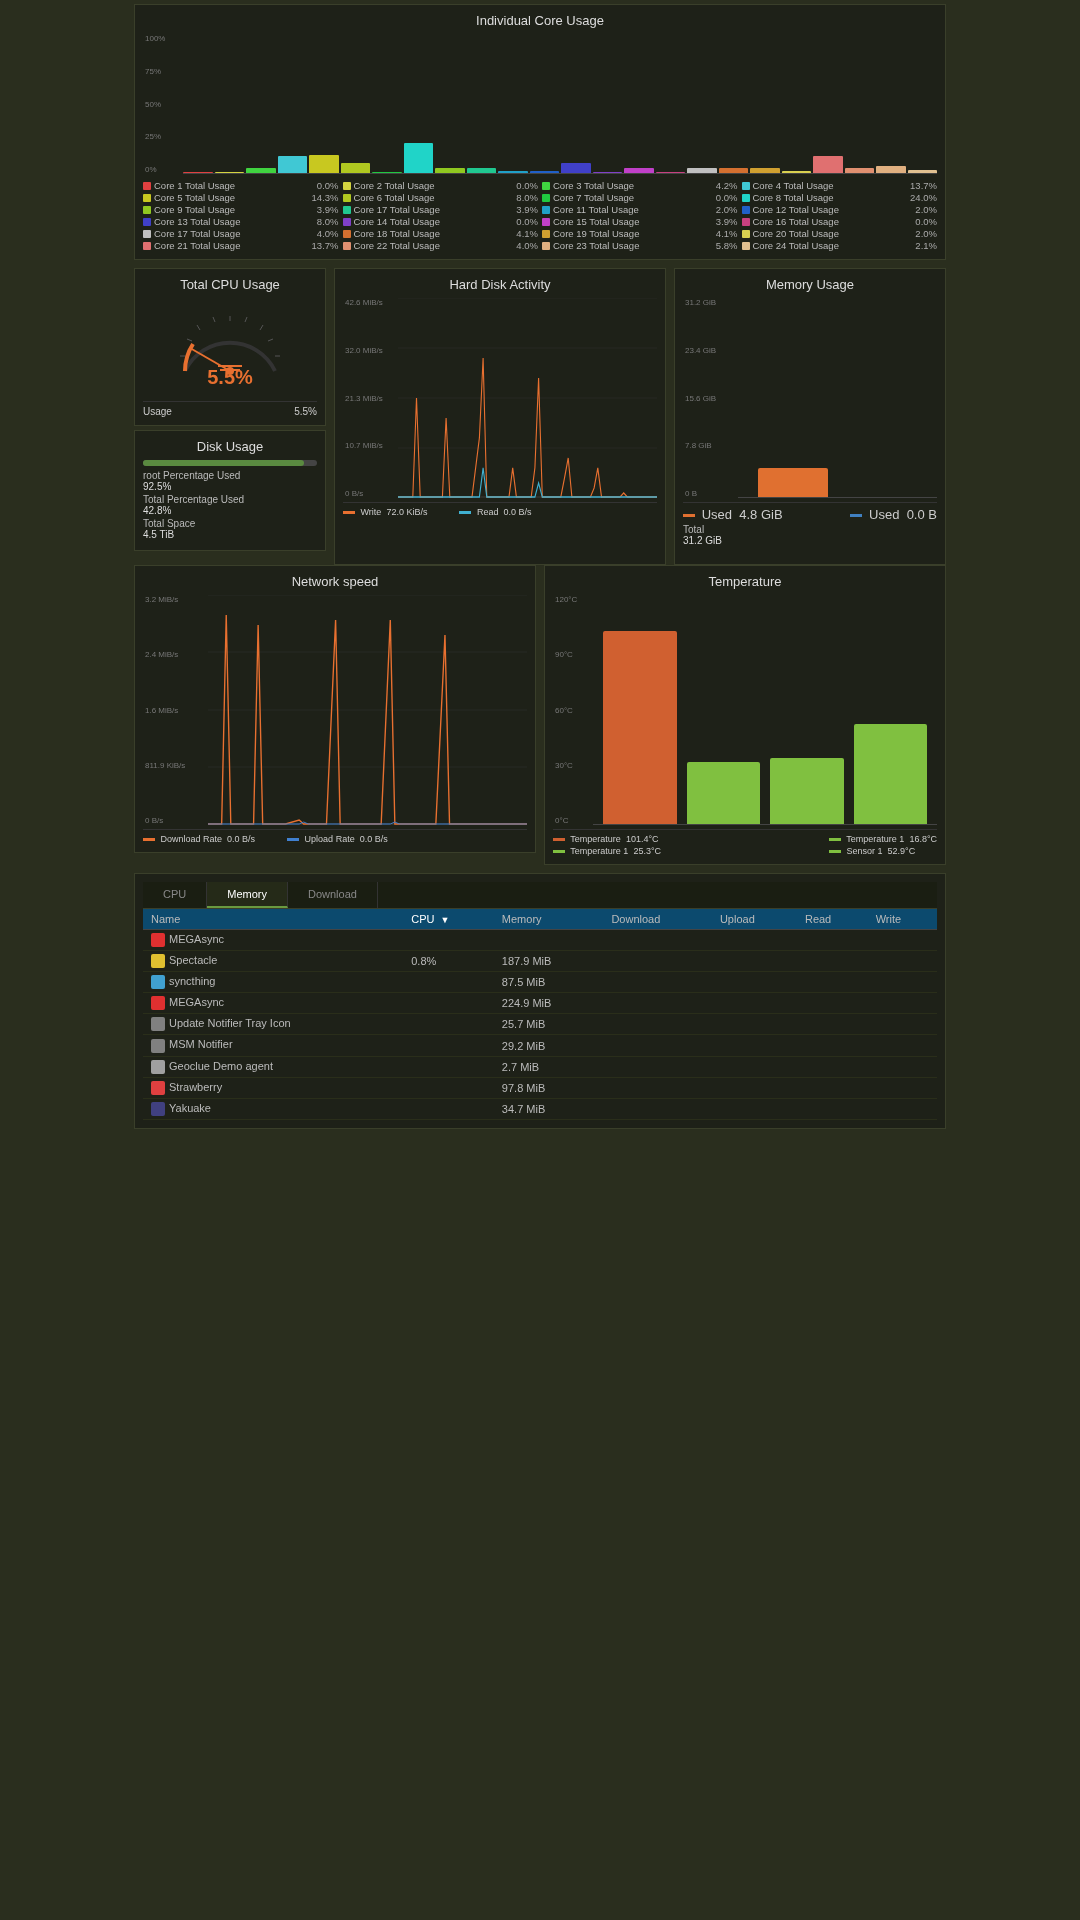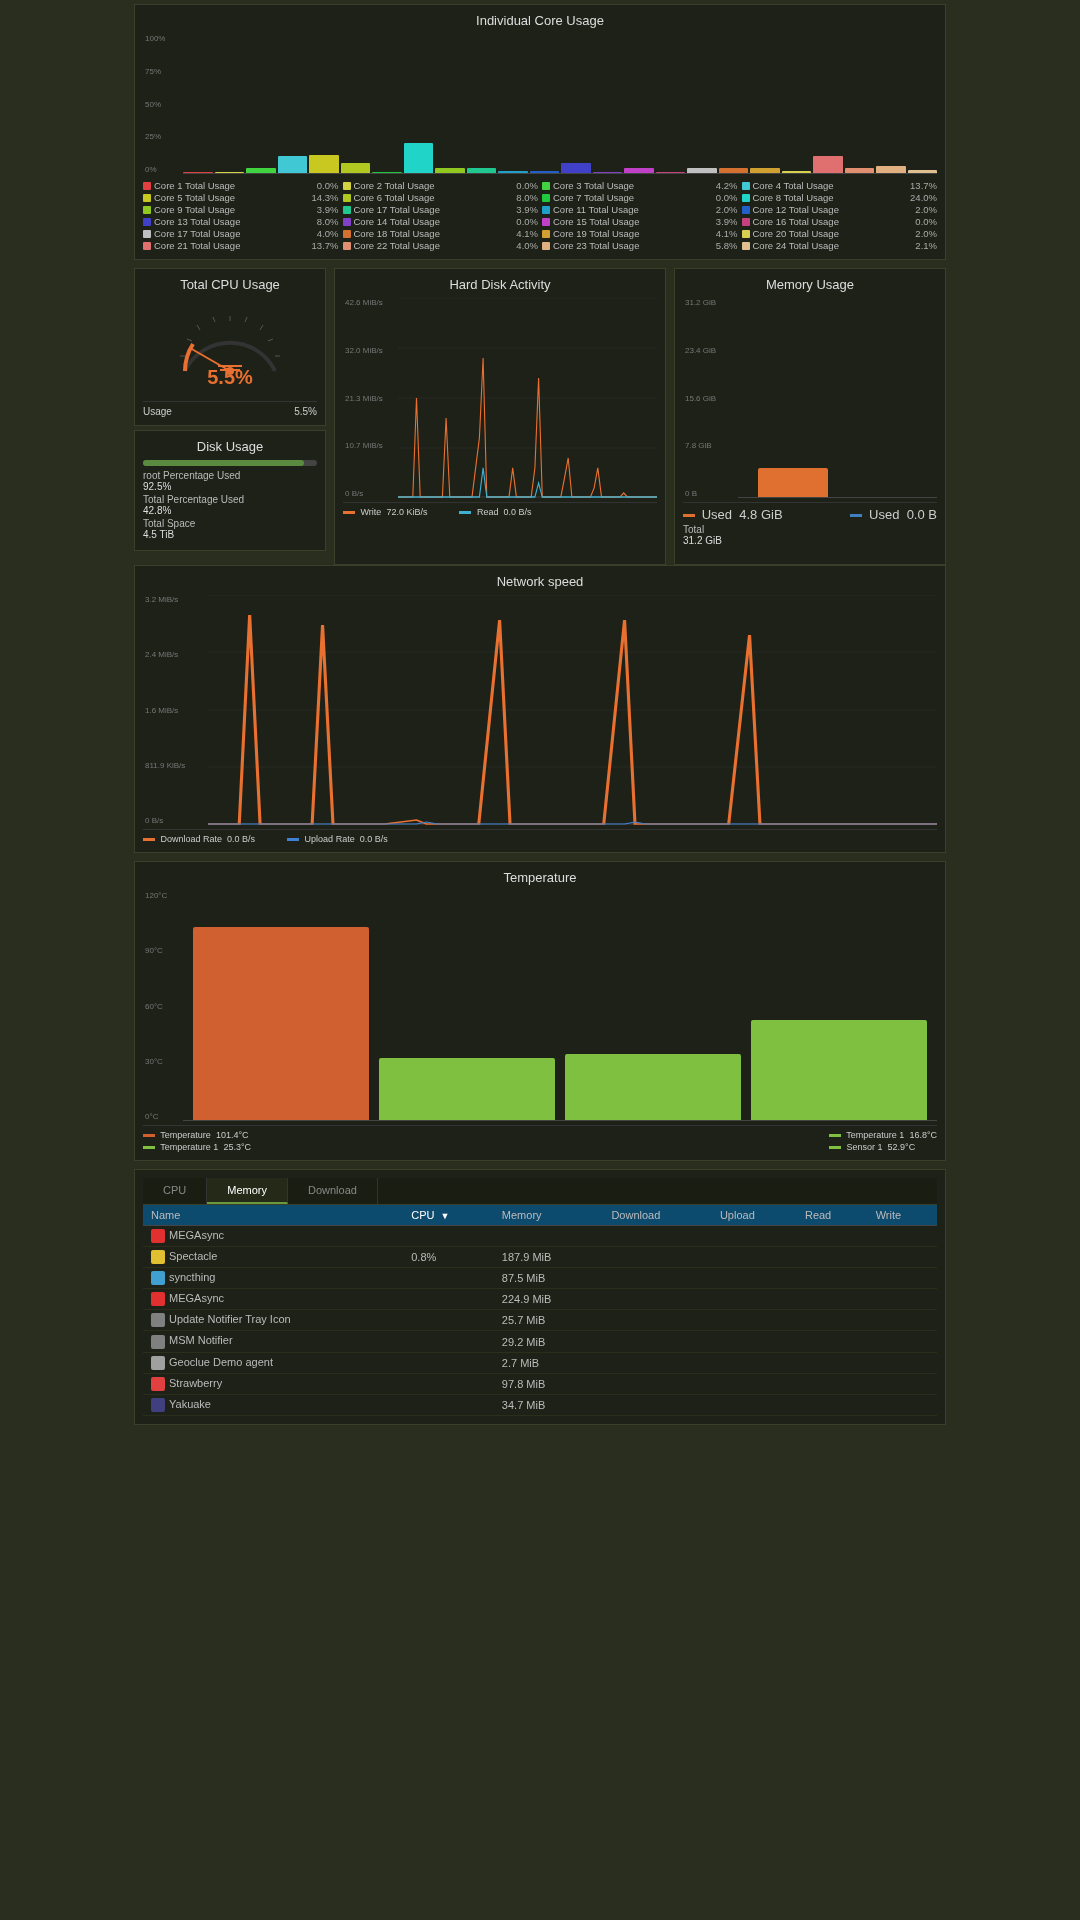--- a/index.html
+++ b/index.html
@@ -144,21 +144,20 @@
       color: #777;
       height: 100%;
       display: flex;
       flex-direction: column;
       justify-content: space-between;
     }
 
     
     .bottom-row {
       display: flex;
-      flex-direction: column;
     }
     .network-col { flex: 1; }
     .temp-col { flex: 1; }
     .temp-legend-row {
       display: flex;
       justify-content: space-between;
       font-size: 9px;
       margin-top: 4px;
       border-top: 1px solid #333;
       padding-top: 4px;

